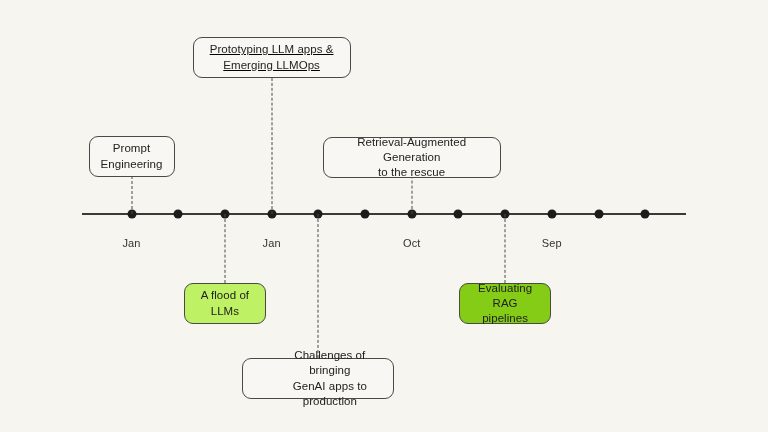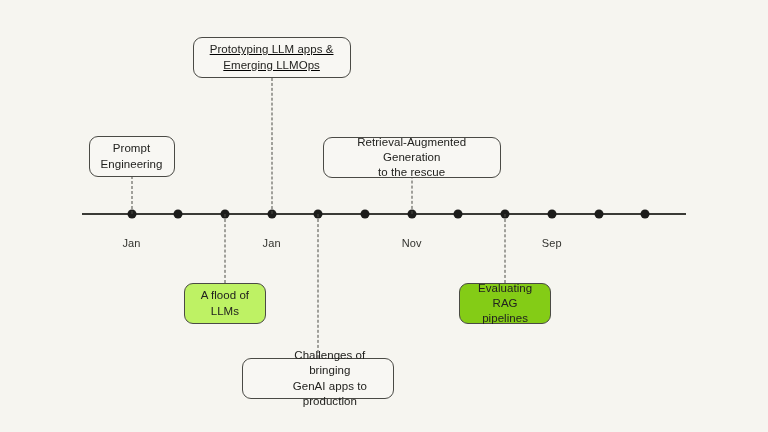--- a/index.html
+++ b/index.html
@@ -85,21 +85,21 @@
       <div class="tick-dot" style="left: 411.7px; top: 214px; background: rgb(28, 28, 26);"></div>
       <div class="tick-dot" style="left: 458.4px; top: 214px; background: rgb(28, 28, 26);"></div>
       <div class="tick-dot" style="left: 505.1px; top: 214px; background: rgb(28, 28, 26);"></div>
       <div class="tick-dot" style="left: 551.8px; top: 214px; background: rgb(28, 28, 26);"></div>
       <div class="tick-dot" style="left: 598.5px; top: 214px; background: rgb(28, 28, 26);"></div>
       <div class="tick-dot" style="left: 645.2px; top: 214px; background: rgb(28, 28, 26);"></div>
     </div>
   <div id="months-layer">
       <div class="month-label" style="left: 131.5px; top: 228px;">Jan</div>
       <div class="month-label" style="left: 271.6px; top: 228px;">Jan</div>
-      <div class="month-label" style="left: 411.7px; top: 228px;">Nov</div>
+      <div class="month-label" style="left: 411.7px; top: 228px;">Oct</div>
       <div class="month-label" style="left: 551.8px; top: 228px;">Sep</div>
     </div>
   <div id="connectors-layer">
       <div class="connector" style="left: 131.5px; top: 146px; height: 68px; border-left-color: rgb(74, 74, 69);"></div>
       <div class="connector" style="left: 271.6px; top: 78px; height: 136px; border-left-color: rgb(74, 74, 69);"></div>
       <div class="connector" style="left: 411.7px; top: 145px; height: 69px; border-left-color: rgb(74, 74, 69);"></div>
       <div class="connector" style="left: 224.9px; top: 214px; height: 69px; border-left-color: rgb(74, 74, 69);"></div>
       <div class="connector" style="left: 318.3px; top: 214px; height: 144px; border-left-color: rgb(74, 74, 69);"></div>
       <div class="connector" style="left: 505.1px; top: 214px; height: 69px; border-left-color: rgb(74, 74, 69);"></div>
     </div>

